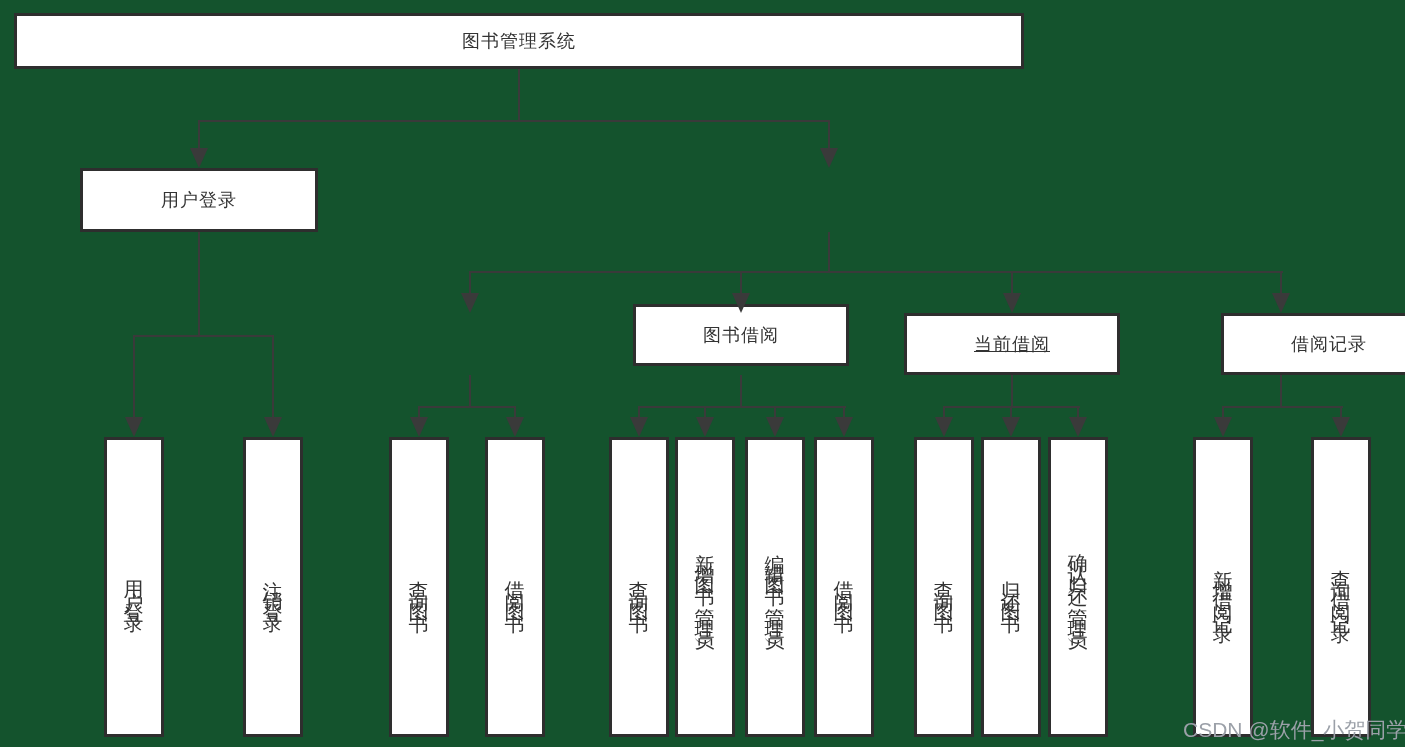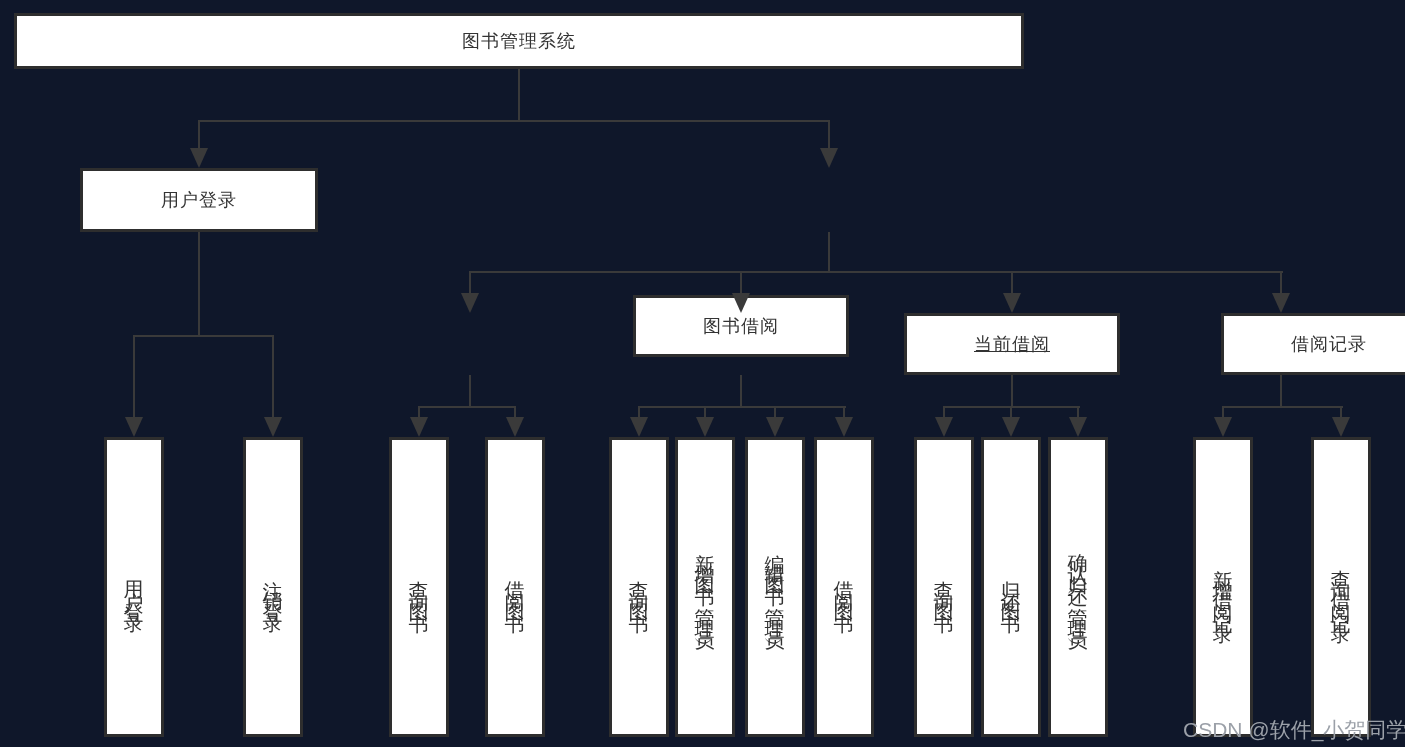--- a/index.html
+++ b/index.html
@@ -1,19 +1,19 @@
 <!DOCTYPE html>
 <html><head>
 <meta charset="utf-8">
 <style>
   html,body{margin:0;padding:0;background:#ffffff;}
   .canvas{
     position:relative;
     width:1405px;height:747px;
-    background:#0f172a;
+    background:#14532d;
     overflow:hidden;
     font-family:"Liberation Sans","DejaVu Sans",sans-serif;
     color:#333333;
   }
   .node{
     position:absolute;
     box-sizing:border-box;
     border:3px solid #2e2e2e;
     background:#ffffff;
     display:flex;
@@ -60,21 +60,21 @@
 <div class="canvas">
 
   <div class="node" style="left:14px;top:13px;width:1010px;height:56px;">
     <span class="htext">图书管理系统</span>
   </div>
 
   <div class="node" style="left:80px;top:168px;width:238px;height:64px;">
     <span class="htext">用户登录</span>
   </div>
 
-  <div class="node" style="left:633px;top:295px;width:216px;height:62px;">
+  <div class="node" style="left:633px;top:304px;width:216px;height:62px;">
     <span class="htext">图书借阅</span>
   </div>
   <div class="node" style="left:904px;top:313px;width:216px;height:62px;text-decoration:underline;">
     <span class="htext">当前借阅</span>
   </div>
   <div class="node" style="left:1173px;top:313px;width:216px;height:62px;margin-left:48px;">
     <span class="htext">借阅记录</span>
   </div>
 
   <div class="node" style="left:104px;top:437px;width:60px;height:300px;">

